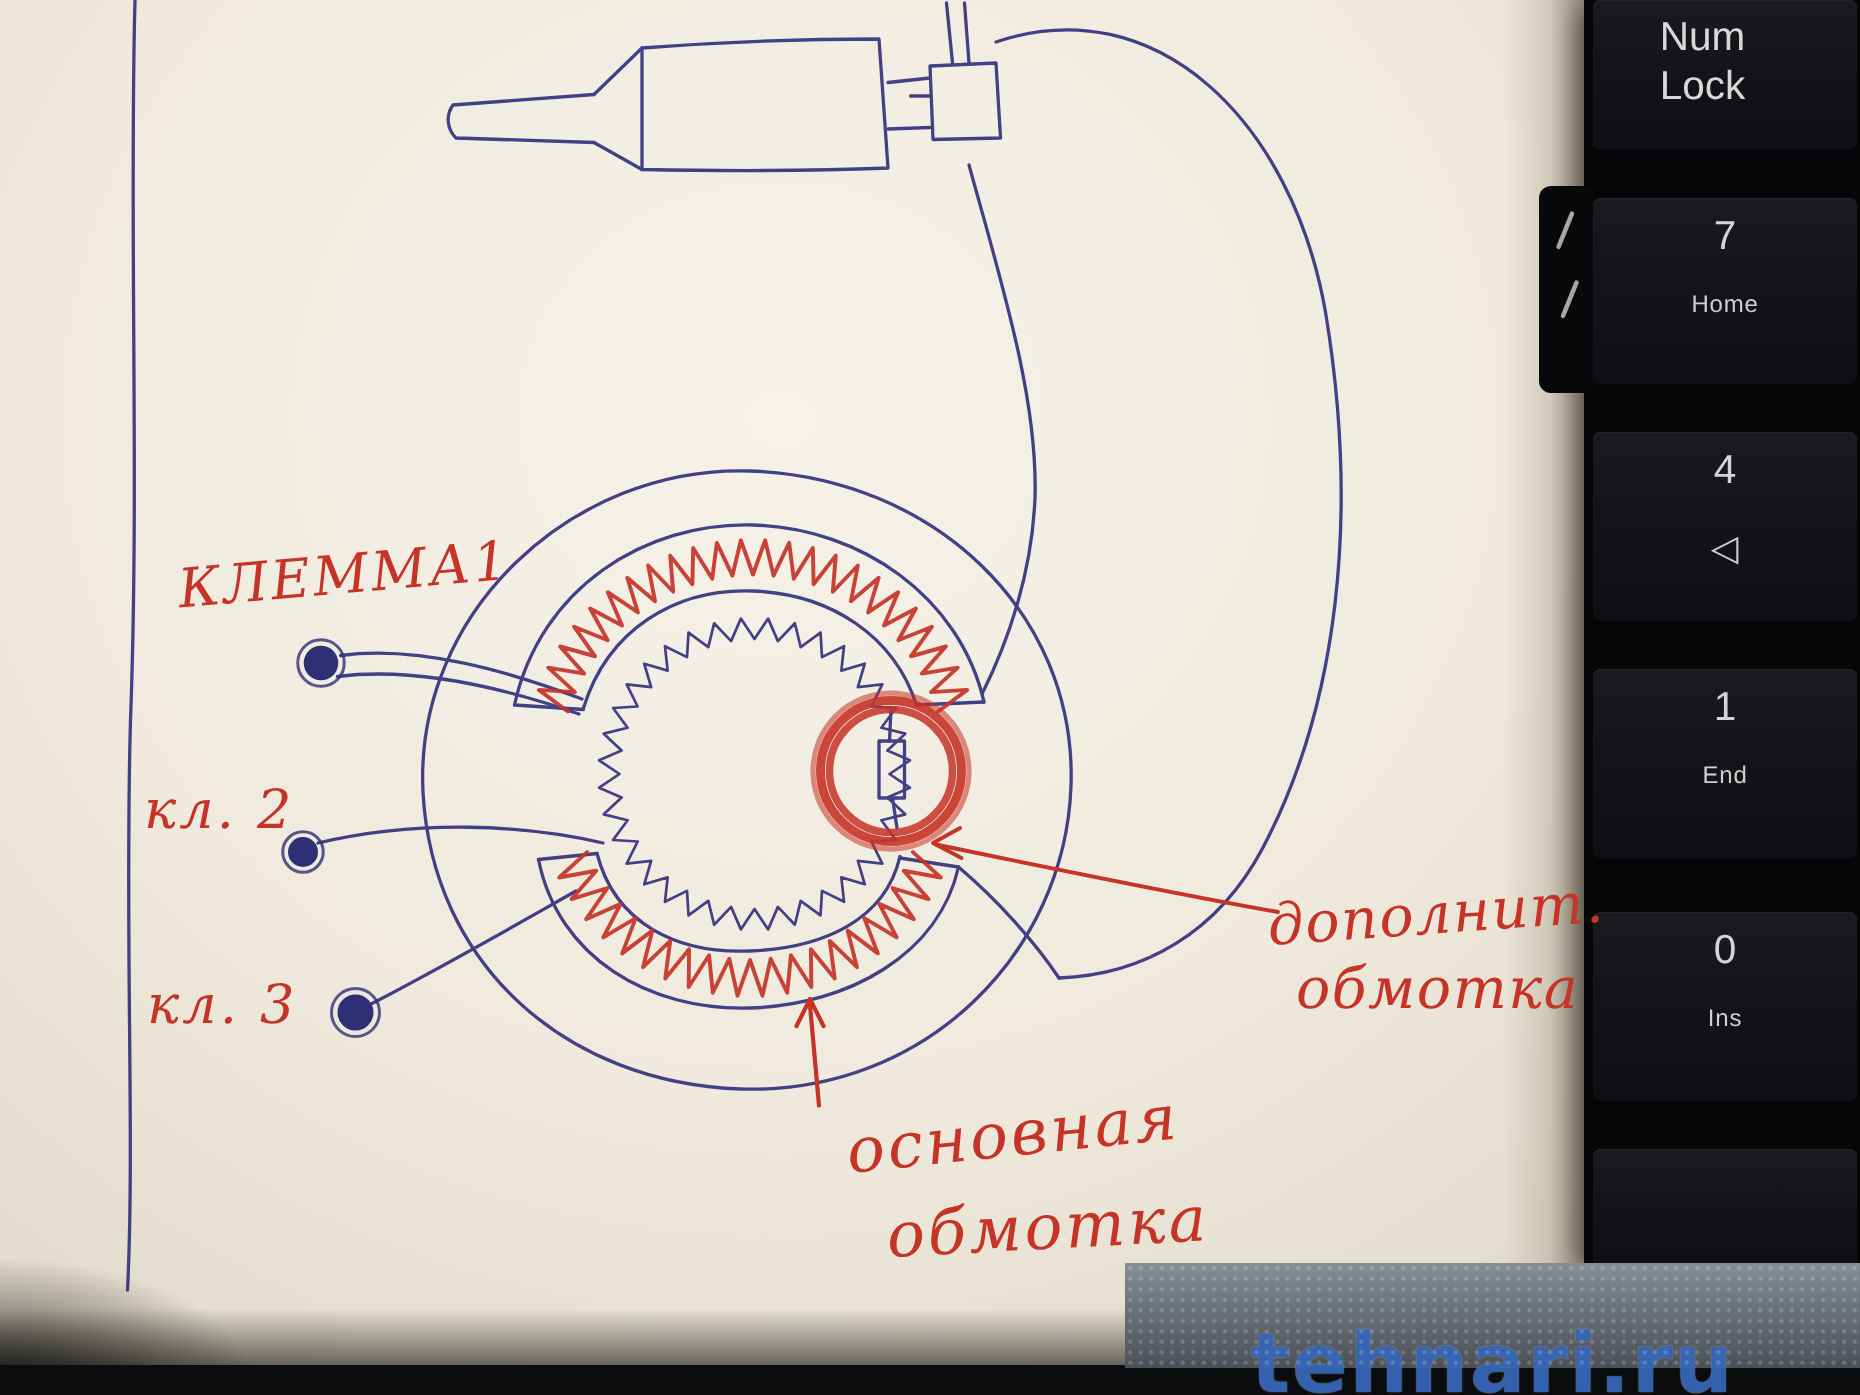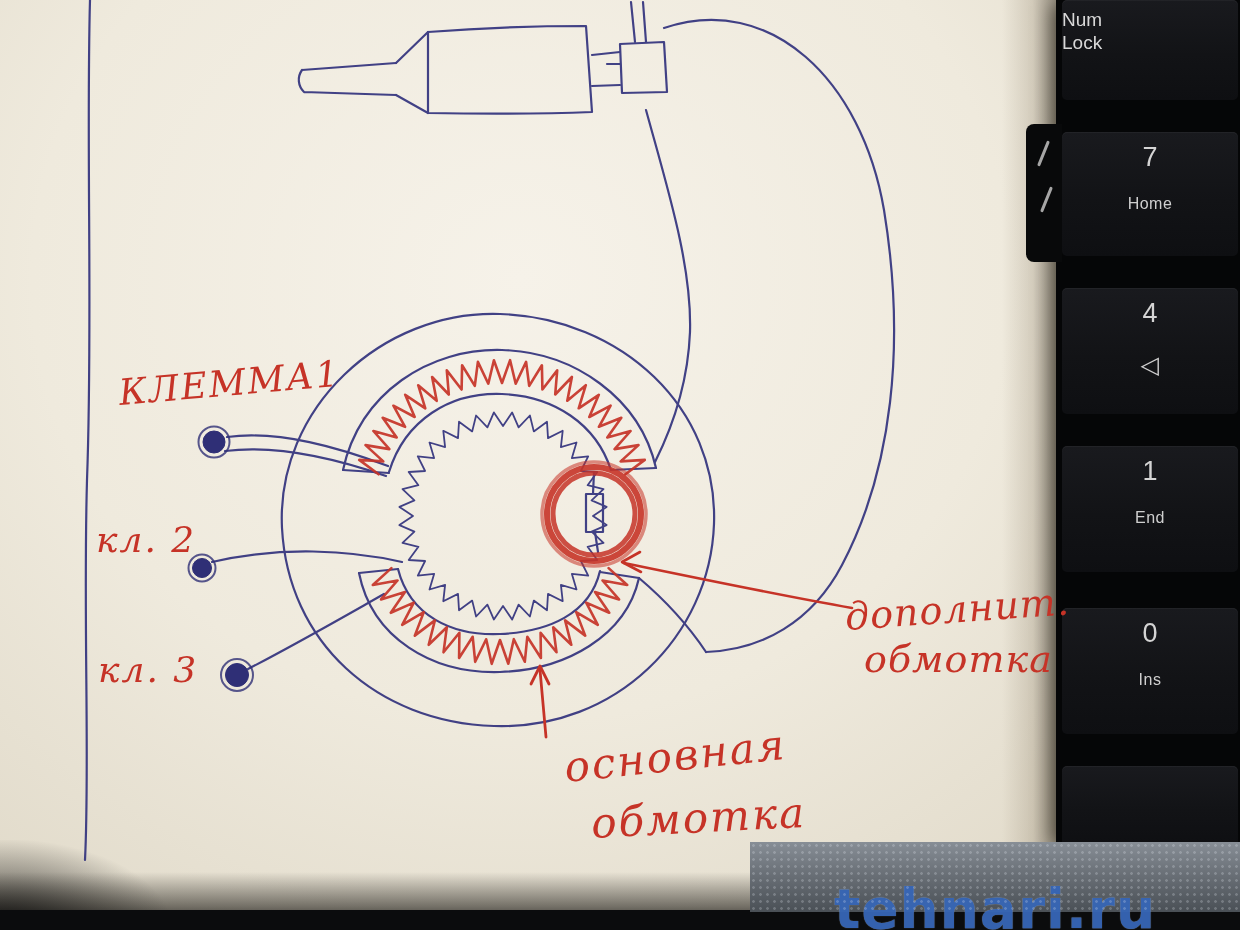--- a/index.html
+++ b/index.html
@@ -15,21 +15,21 @@
   .corner-shadow{position:absolute;left:0;top:840px;width:170px;height:90px;
     background:radial-gradient(ellipse at 0% 100%, rgba(8,8,8,.85), rgba(8,8,8,0) 72%);}
   .bottom-bar{position:absolute;left:0;top:910px;width:1240px;height:20px;background:#0b0c0d}
 
   
   .keyboard{position:absolute;left:1056px;top:0;width:184px;height:848px;background:#050607;
     box-shadow:-10px 0 16px -6px rgba(30,25,15,.55);}
   .key{position:absolute;left:6px;width:176px;border-radius:5px;color:#cdcdcd;
     background:linear-gradient(180deg,#191a1e 0%,#121316 55%,#0e0f12 100%);
     box-shadow:inset 0 1px 1px rgba(255,255,255,.05);}
-  .key-numlock{top:0;height:100px;text-align:left;padding:8px 30px 0 0;font-size:19px;line-height:1.22;color:#d8d8d8}
+  .key-numlock{top:0;height:100px;text-align:center;padding:8px 30px 0 0;font-size:27px;line-height:1.22;color:#d8d8d8}
   .key-7{top:132px;height:124px}
   .key-4{top:288px;height:126px}
   .key-1{top:446px;height:126px}
   .key-0{top:608px;height:126px}
   .key-blank{top:766px;height:80px}
   .key .main{font-size:27px;text-align:center;margin-top:10px;color:#d4d4d4}
   .key .sub{font-size:16px;text-align:center;margin-top:22px;color:#cfcfcf;letter-spacing:.5px}
   .key-4 .sub{font-size:24px}
 
   .partial-key{position:absolute;left:1026px;top:124px;width:36px;height:138px;background:#08090a;border-radius:8px 0 0 8px}

